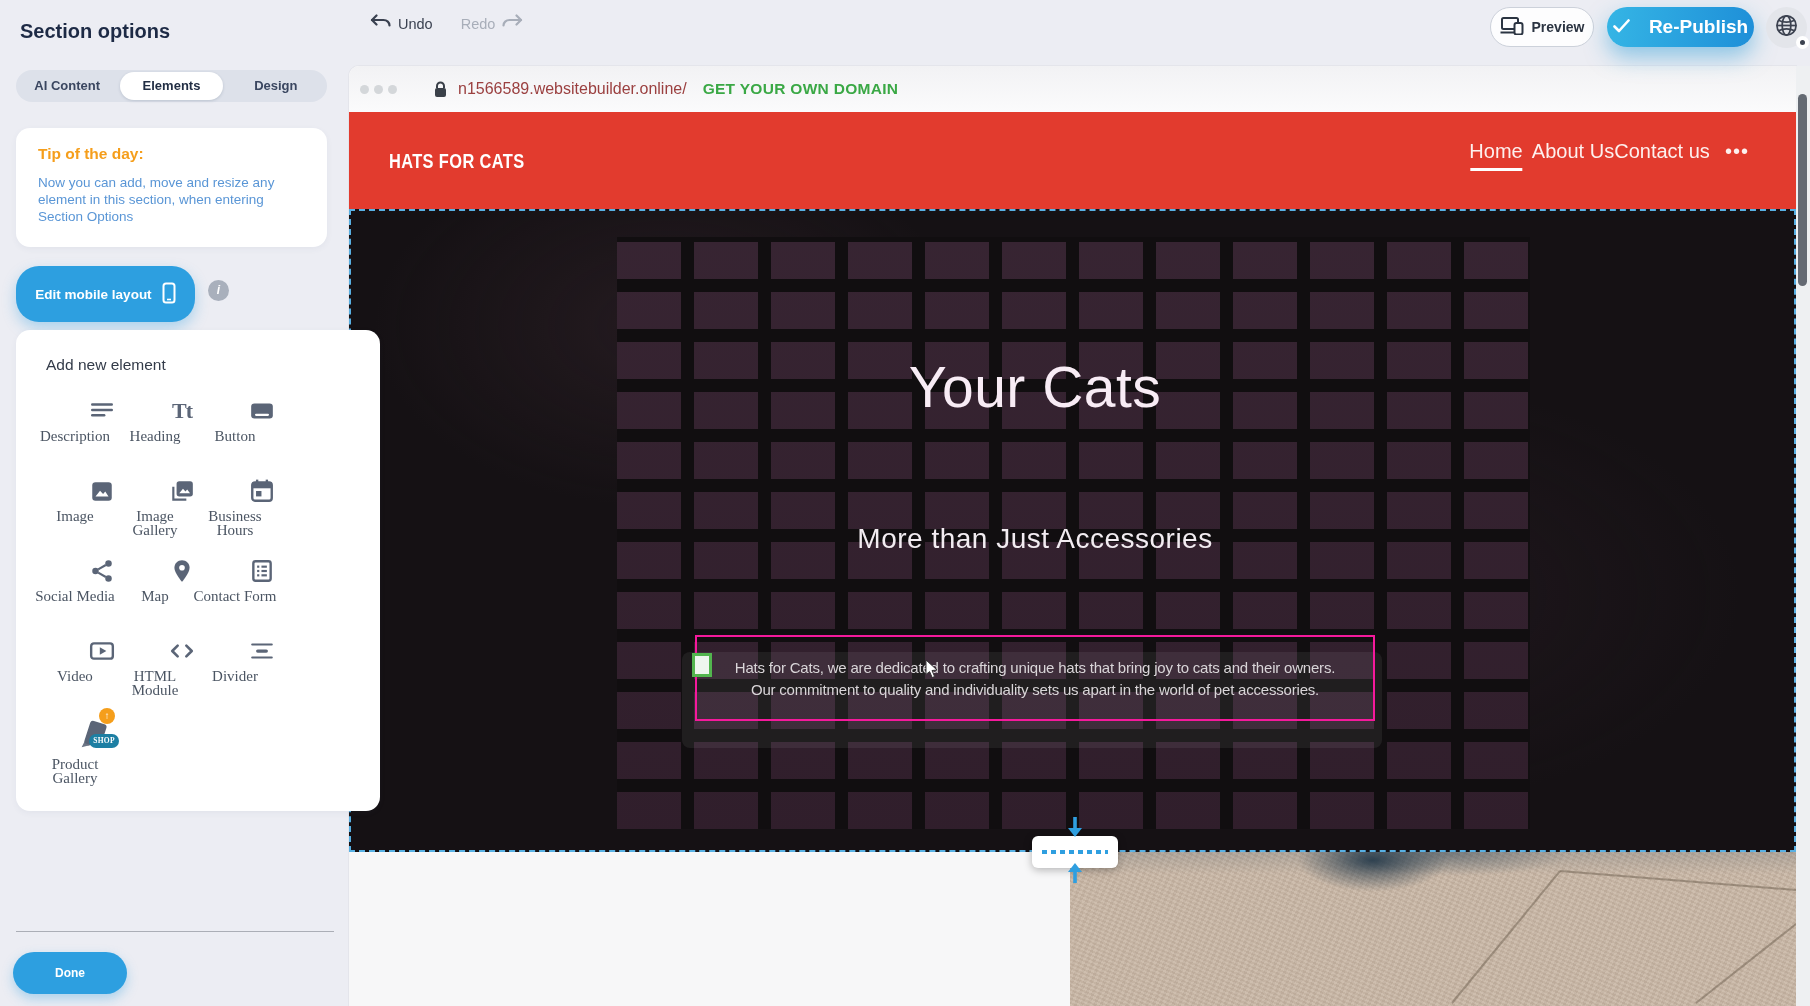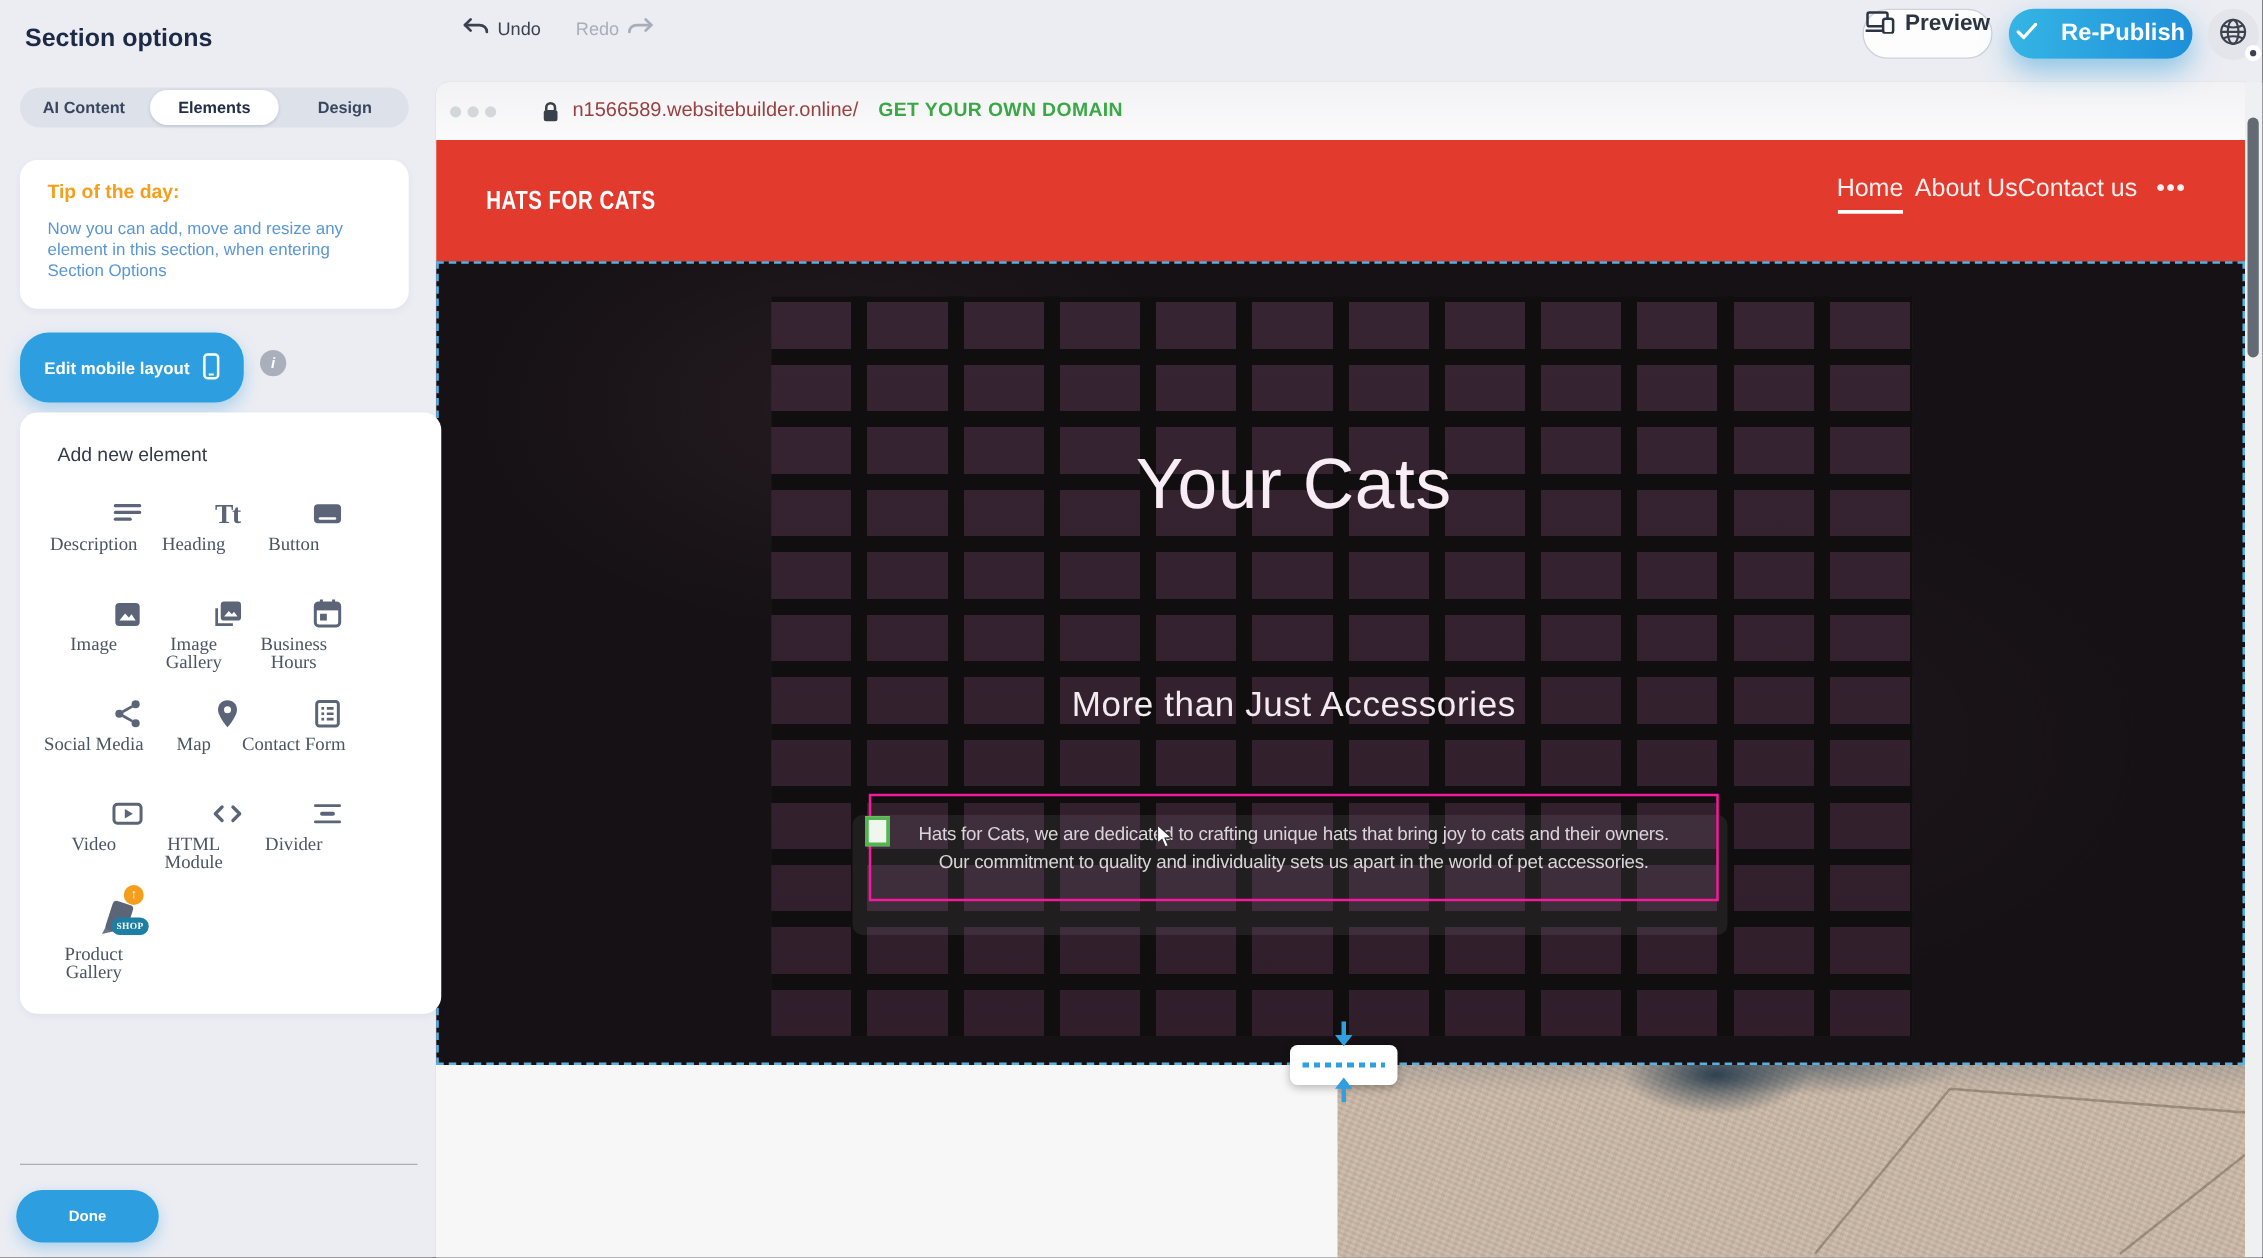--- a/index.html
+++ b/index.html
@@ -11,42 +11,42 @@
   .panel-title { position:absolute; left:20px; top:20px; font-size:20px; font-weight:bold; color:#1d2a45; }
   .tabs { position:absolute; left:16px; top:70px; width:311px; height:32px; background:#dde1ea; border-radius:16px; display:flex; align-items:center; }
   .tab { flex:1; text-align:center; font-size:13px; font-weight:bold; color:#3a4660; line-height:32px; cursor:pointer; }
   .tab.active { background:#fff; border-radius:15px; height:28px; line-height:28px; margin:2px; box-shadow:0 1px 3px rgba(40,60,90,.18); color:#222e44; }
   .tip-card { position:absolute; left:16px; top:128px; width:311px; height:119px; background:#fff; border-radius:14px; box-shadow:0 2px 6px rgba(60,80,120,.06); }
   .tip-title { position:absolute; left:22px; top:17px; font-size:15.5px; font-weight:bold; color:#f59e1b; }
   .tip-body { position:absolute; left:22px; top:46px; width:268px; font-size:13.5px; line-height:17px; color:#5a96d6; }
   .btn-blue { background:#2d9fe0; color:#fff; border:none; border-radius:23px; cursor:pointer; font-family:inherit; }
   .edit-mobile { position:absolute; left:16px; top:266px; width:179px; height:56px; display:flex; align-items:center; justify-content:center; gap:10px; font-size:13.5px; font-weight:bold; box-shadow:0 6px 14px rgba(45,159,224,.35); }
   .info-dot { position:absolute; left:208px; top:280px; width:21px; height:21px; border-radius:50%; background:#a9b0bc; color:#fff; font-size:12px; font-weight:bold; text-align:center; line-height:21px; font-style:italic; cursor:pointer; }
-  .elements-card { position:absolute; left:16px; top:330px; width:337px; height:481px; background:#fff; border-radius:14px; box-shadow:0 2px 6px rgba(60,80,120,.06); }
+  .elements-card { position:absolute; left:16px; top:330px; width:364px; height:481px; background:#fff; border-radius:14px; box-shadow:0 2px 6px rgba(60,80,120,.06); }
   .card-title { position:absolute; left:30px; top:26px; font-size:15.5px; font-weight:500; color:#333b49; }
   .el-grid { position:absolute; left:21px; top:66px; display:grid; grid-template-columns:repeat(3,80px); grid-auto-rows:80px; }
   .el-item { display:flex; flex-direction:column; align-items:flex-end; cursor:pointer;font-family:Liberation Serif, serif; }
   .el-icon { width:30px; height:30px; display:flex; align-items:center; justify-content:center; color:#5b6577; }
   .el-icon svg { display:block; }
   .el-label { margin-top:4px; font-size:15px; line-height:13.5px; color:#4b5563; text-align:center; width:84px; }
   .tt { font-size:22px; font-weight:800; color:#5b6577; letter-spacing:-1px; }
   .pg-icon { position:relative; width:40px; height:38px; }
   .pg-card { position:absolute; left:10px; top:6px; width:17px; height:24px; background:#5b6577; border-radius:3px; transform:rotate(18deg); }
   .pg-flap { position:absolute; left:3px; top:18px; width:0; height:0; border-left:6px solid transparent; border-right:6px solid #5b6577; border-top:5px solid transparent; border-bottom:7px solid #5b6577; transform:rotate(-14deg); opacity:.9; }
   .pg-up { position:absolute; left:22px; top:-8px; width:16px; height:16px; border-radius:50%; background:#f59e1b; color:#fff; font-size:10px; font-weight:bold; text-align:center; line-height:16px; }
   .pg-shop { position:absolute; left:12px; top:18px; width:30px; height:14px; border-radius:8px; background:#1d7fa3; color:#fff; font-size:7.5px; font-weight:bold; text-align:center; line-height:14px; letter-spacing:.3px; }
   .sidebar-divider { position:absolute; left:16px; top:931px; width:318px; height:1px; background:#abaeb6; }
   .done-btn { position:absolute; left:13px; top:952px; width:114px; height:42px; border-radius:21px; font-size:12px; font-weight:bold; box-shadow:0 5px 12px rgba(45,159,224,.35); }
 
   
   .undo-redo { position:absolute; left:370px; top:14px; display:flex; align-items:center; gap:28px; z-index:6; }
   .undo-btn,.redo-btn { display:flex; align-items:center; gap:7px; font-size:14.5px; font-weight:normal; cursor:pointer; background:none; border:none; font-family:inherit; }
   .undo-btn { color:#3a4150; }
   .redo-btn { color:#a8aeb9; }
-  .preview-btn { position:absolute; left:1490px; top:7px; width:104px; height:40px; border-radius:20px; background:#fdfdfe; border:1.5px solid #ccd1da; display:flex; align-items:flex-start; justify-content:center; gap:8px; font-size:18px; font-weight:bold; color:#2b3442; cursor:pointer; z-index:6; font-family:inherit; }
+  .preview-btn { position:absolute; left:1490px; top:7px; width:104px; height:40px; border-radius:20px; background:#fdfdfe; border:1.5px solid #ccd1da; display:flex; align-items:center; justify-content:center; gap:8px; font-size:14px; font-weight:bold; color:#2b3442; cursor:pointer; z-index:6; font-family:inherit; }
   .republish-btn { position:absolute; left:1607px; top:7px; width:147px; height:40px; border-radius:20px; border:none; background:linear-gradient(95deg,#35b5e5,#1e8fd8); box-shadow:0 10px 22px rgba(46,158,216,.5); display:flex; align-items:center; justify-content:center; gap:19px; font-size:19px; font-weight:bold; color:#fff; cursor:pointer; z-index:6; font-family:inherit; }
   .globe-btn { position:absolute; left:1766px; top:7px; width:41px; height:41px; border-radius:50%; background:#e3e5ea; display:flex; align-items:center; justify-content:center; cursor:pointer; z-index:6; }
   .globe-badge { position:absolute; right:-2px; bottom:-1px; width:13px; height:13px; border-radius:50%; background:#fff; }
   .globe-badge::after { content:""; position:absolute; left:4px; top:4px; width:5px; height:5px; border-radius:50%; background:#3c4250; }
 
   
   .browser { position:absolute; left:349px; top:66px; width:1447px; height:940px; background:#fff; border-radius:10px 0 0 0; box-shadow:0 0 0 1px rgba(0,0,0,.03); }
   .chrome { position:absolute; left:0; top:0; width:100%; height:46px; background:linear-gradient(#f2f2f4,#fbfbfc); border-radius:10px 0 0 0; display:flex; align-items:center; }
   .dots { display:flex; gap:5px; margin-left:11px; }
   .dot { width:9px; height:9px; border-radius:50%; background:#d4d7da; }
@@ -68,21 +68,21 @@
       radial-gradient(ellipse 500px 300px at 72% 60%, rgba(52,34,46,.30), transparent 70%),
       #151114;
       border:2px dashed #58b0e3; cursor:pointer; }
   .hero-grid { position:absolute; left:266px; top:26px; width:913px; height:592px;
       background:
       repeating-linear-gradient(90deg, transparent 0 64px, #110e10 64px 77px),
       repeating-linear-gradient(0deg, transparent 0 37px, #110e10 37px 50px),
       linear-gradient(rgba(255,255,255,.02), rgba(0,0,0,.06)),
       #33202e; }
   .hero-heading { position:absolute; left:334px; top:136px; width:700px; text-align:center; color:#f8ecf5; font-size:57px; font-weight:500; line-height:80px; letter-spacing:.5px; cursor:pointer; }
-  .hero-sub { position:absolute; left:334px; top:337px; width:700px; text-align:center; color:#f2ecf1; font-size:28px; font-weight:400; letter-spacing:.5px; cursor:pointer; }
+  .hero-sub { position:absolute; left:334px; top:312px; width:700px; text-align:center; color:#f2ecf1; font-size:28px; font-weight:400; letter-spacing:.5px; cursor:pointer; }
   .para-strip { position:absolute; left:331px; top:441px; width:700px; height:96px; background:rgba(255,255,255,.065); border-radius:8px; }
   .selection-box { position:absolute; left:344px; top:424px; width:680px; height:86px; border:2px solid #f5199c; cursor:pointer; }
   .drag-handle { position:absolute; left:341px; top:442px; width:20px; height:24px; background:#eef6ee; border:3px solid #52b54e; cursor:grab; }
   .hero-para { position:absolute; left:334px; top:446px; width:700px; text-align:center; color:#d9d5d8; font-size:15px; line-height:21.5px; letter-spacing:-.2px; }
   .hero-para div { white-space:nowrap; }
   .cursor { position:absolute; left:574px; top:448px; z-index:9; pointer-events:none; }
 
   .section-bottom-white { position:absolute; left:0; top:786px; width:721px; height:154px; background:#f7f7f8; cursor:pointer; }
   .floor { position:absolute; left:721px; top:786px; width:726px; height:154px; cursor:pointer; background:
       radial-gradient(ellipse 105px 44px at 303px 8px, rgba(40,60,76,.95), rgba(40,60,76,0) 72%),

